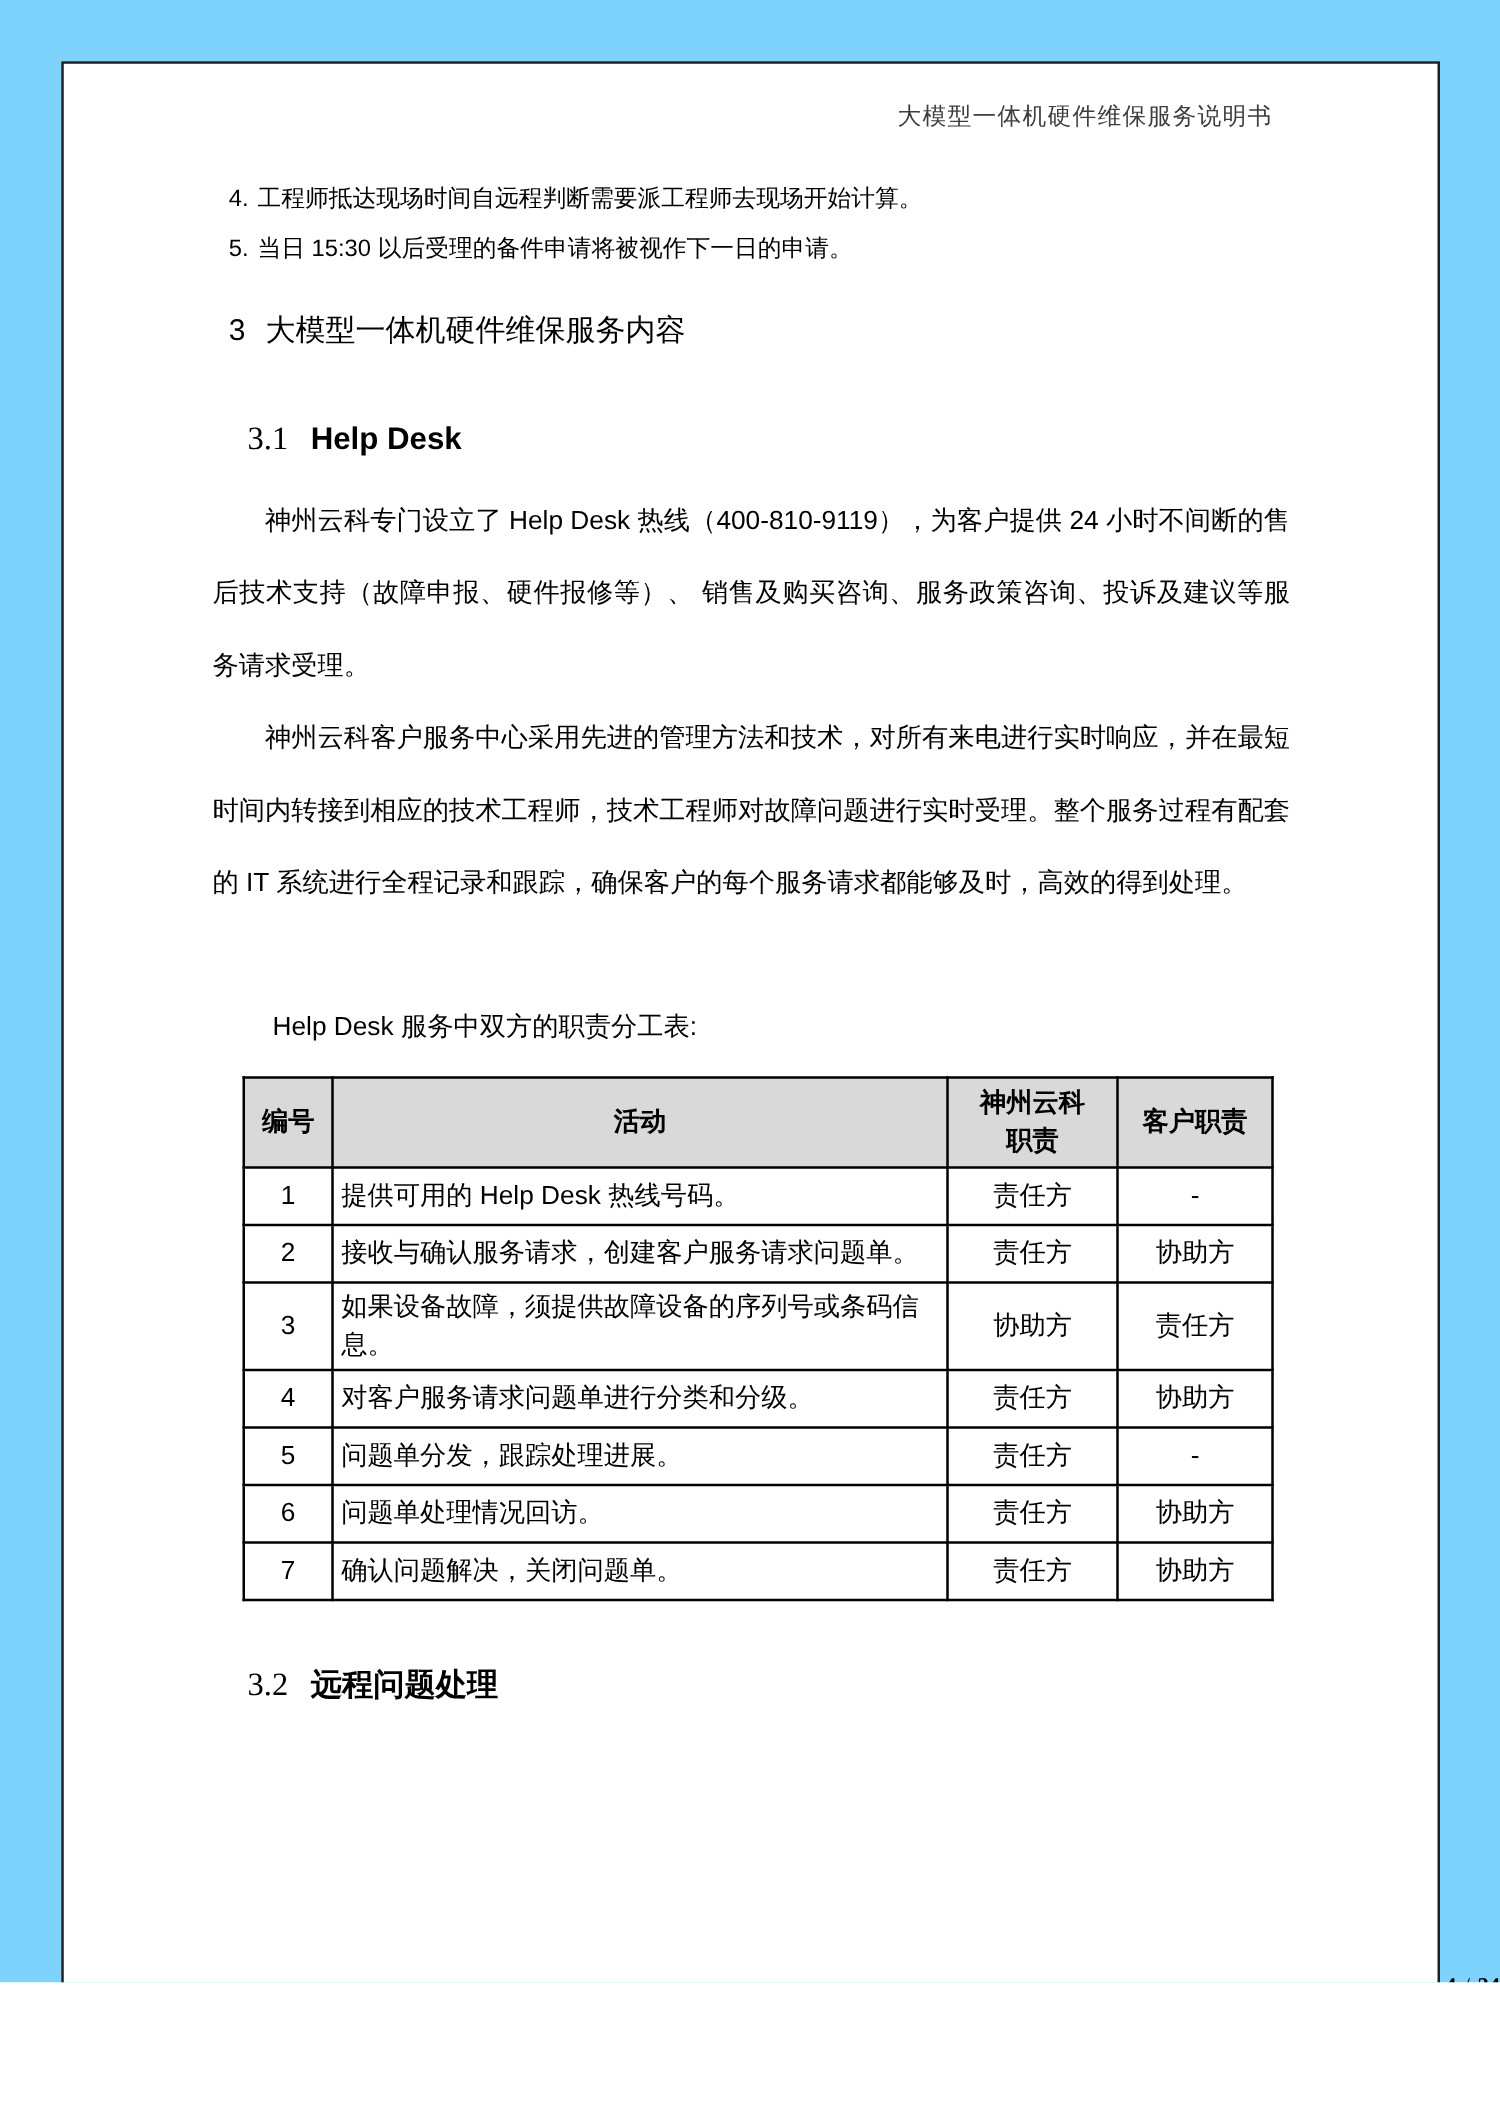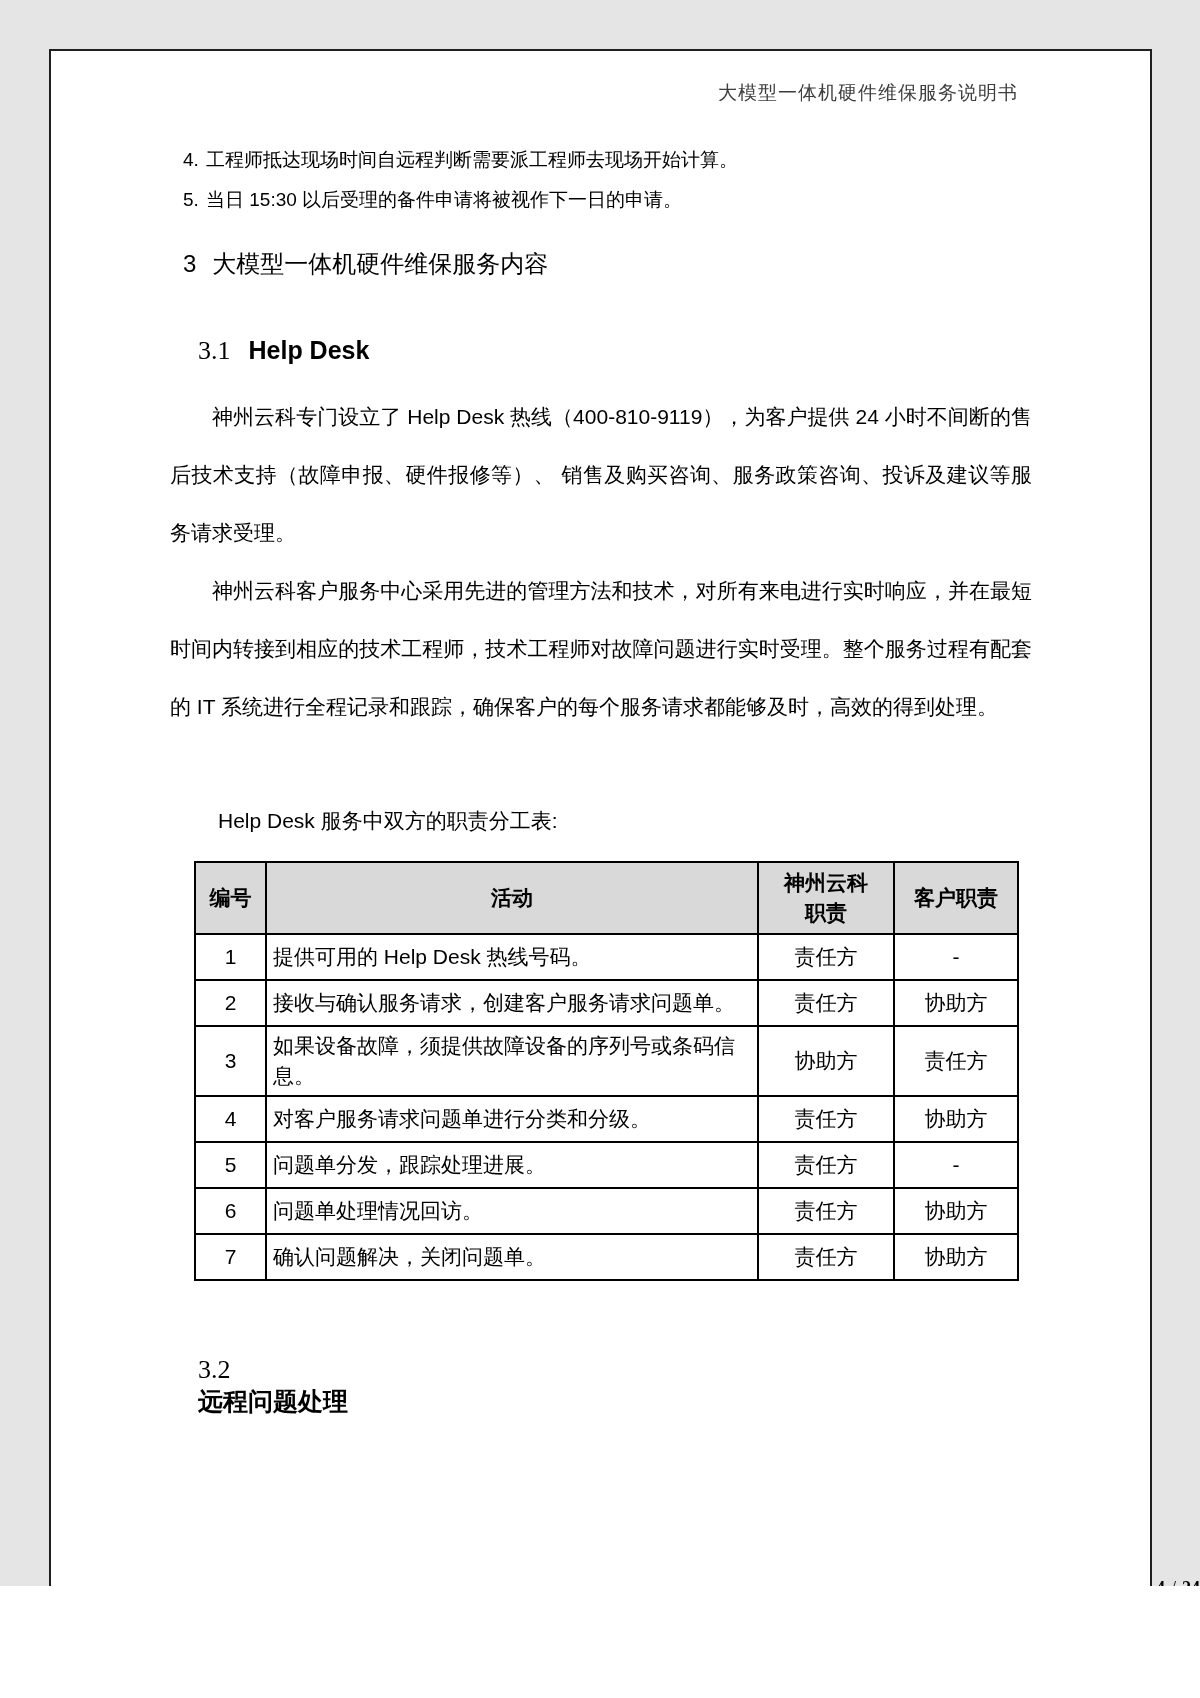--- a/index.html
+++ b/index.html
@@ -6,21 +6,21 @@
   html, body {
     width: 1200px;
     background: #ffffff;
     font-family: "Liberation Sans", "DejaVu Sans", sans-serif;
     color: #000000;
   }
   .canvas {
     position: relative;
     width: 1200px;
     height: 1586px;
-    background: #e5e5e5;
+    background: #7dd3fc;
     overflow: hidden;
   }
   .page-border {
     position: absolute;
     left: 49px;
     top: 49px;
     width: 1103px;
     height: 1602px;
     border: 2px solid #1f1f1f;
     background: #ffffff;
@@ -70,21 +70,21 @@
     font-family: "Liberation Serif", "DejaVu Serif", serif;
     font-weight: normal;
     font-size: 26px;
     margin-right: 18px;
   }
   .h2 .sec-title {
     font-size: 25px;
     font-weight: bold;
   }
   .h2-31 { margin-top: 56px; }
-  .h2-32 { margin-top: 74px; flex-direction: column; }
+  .h2-32 { margin-top: 50px; }
   .body-p {
     margin-top: 22px;
     font-size: 21px;
     line-height: 58px;
     text-align: justify;
     text-indent: 42px;
     color: #000;
   }
   .body-p.cont { margin-top: 0; }
   .table-caption {

